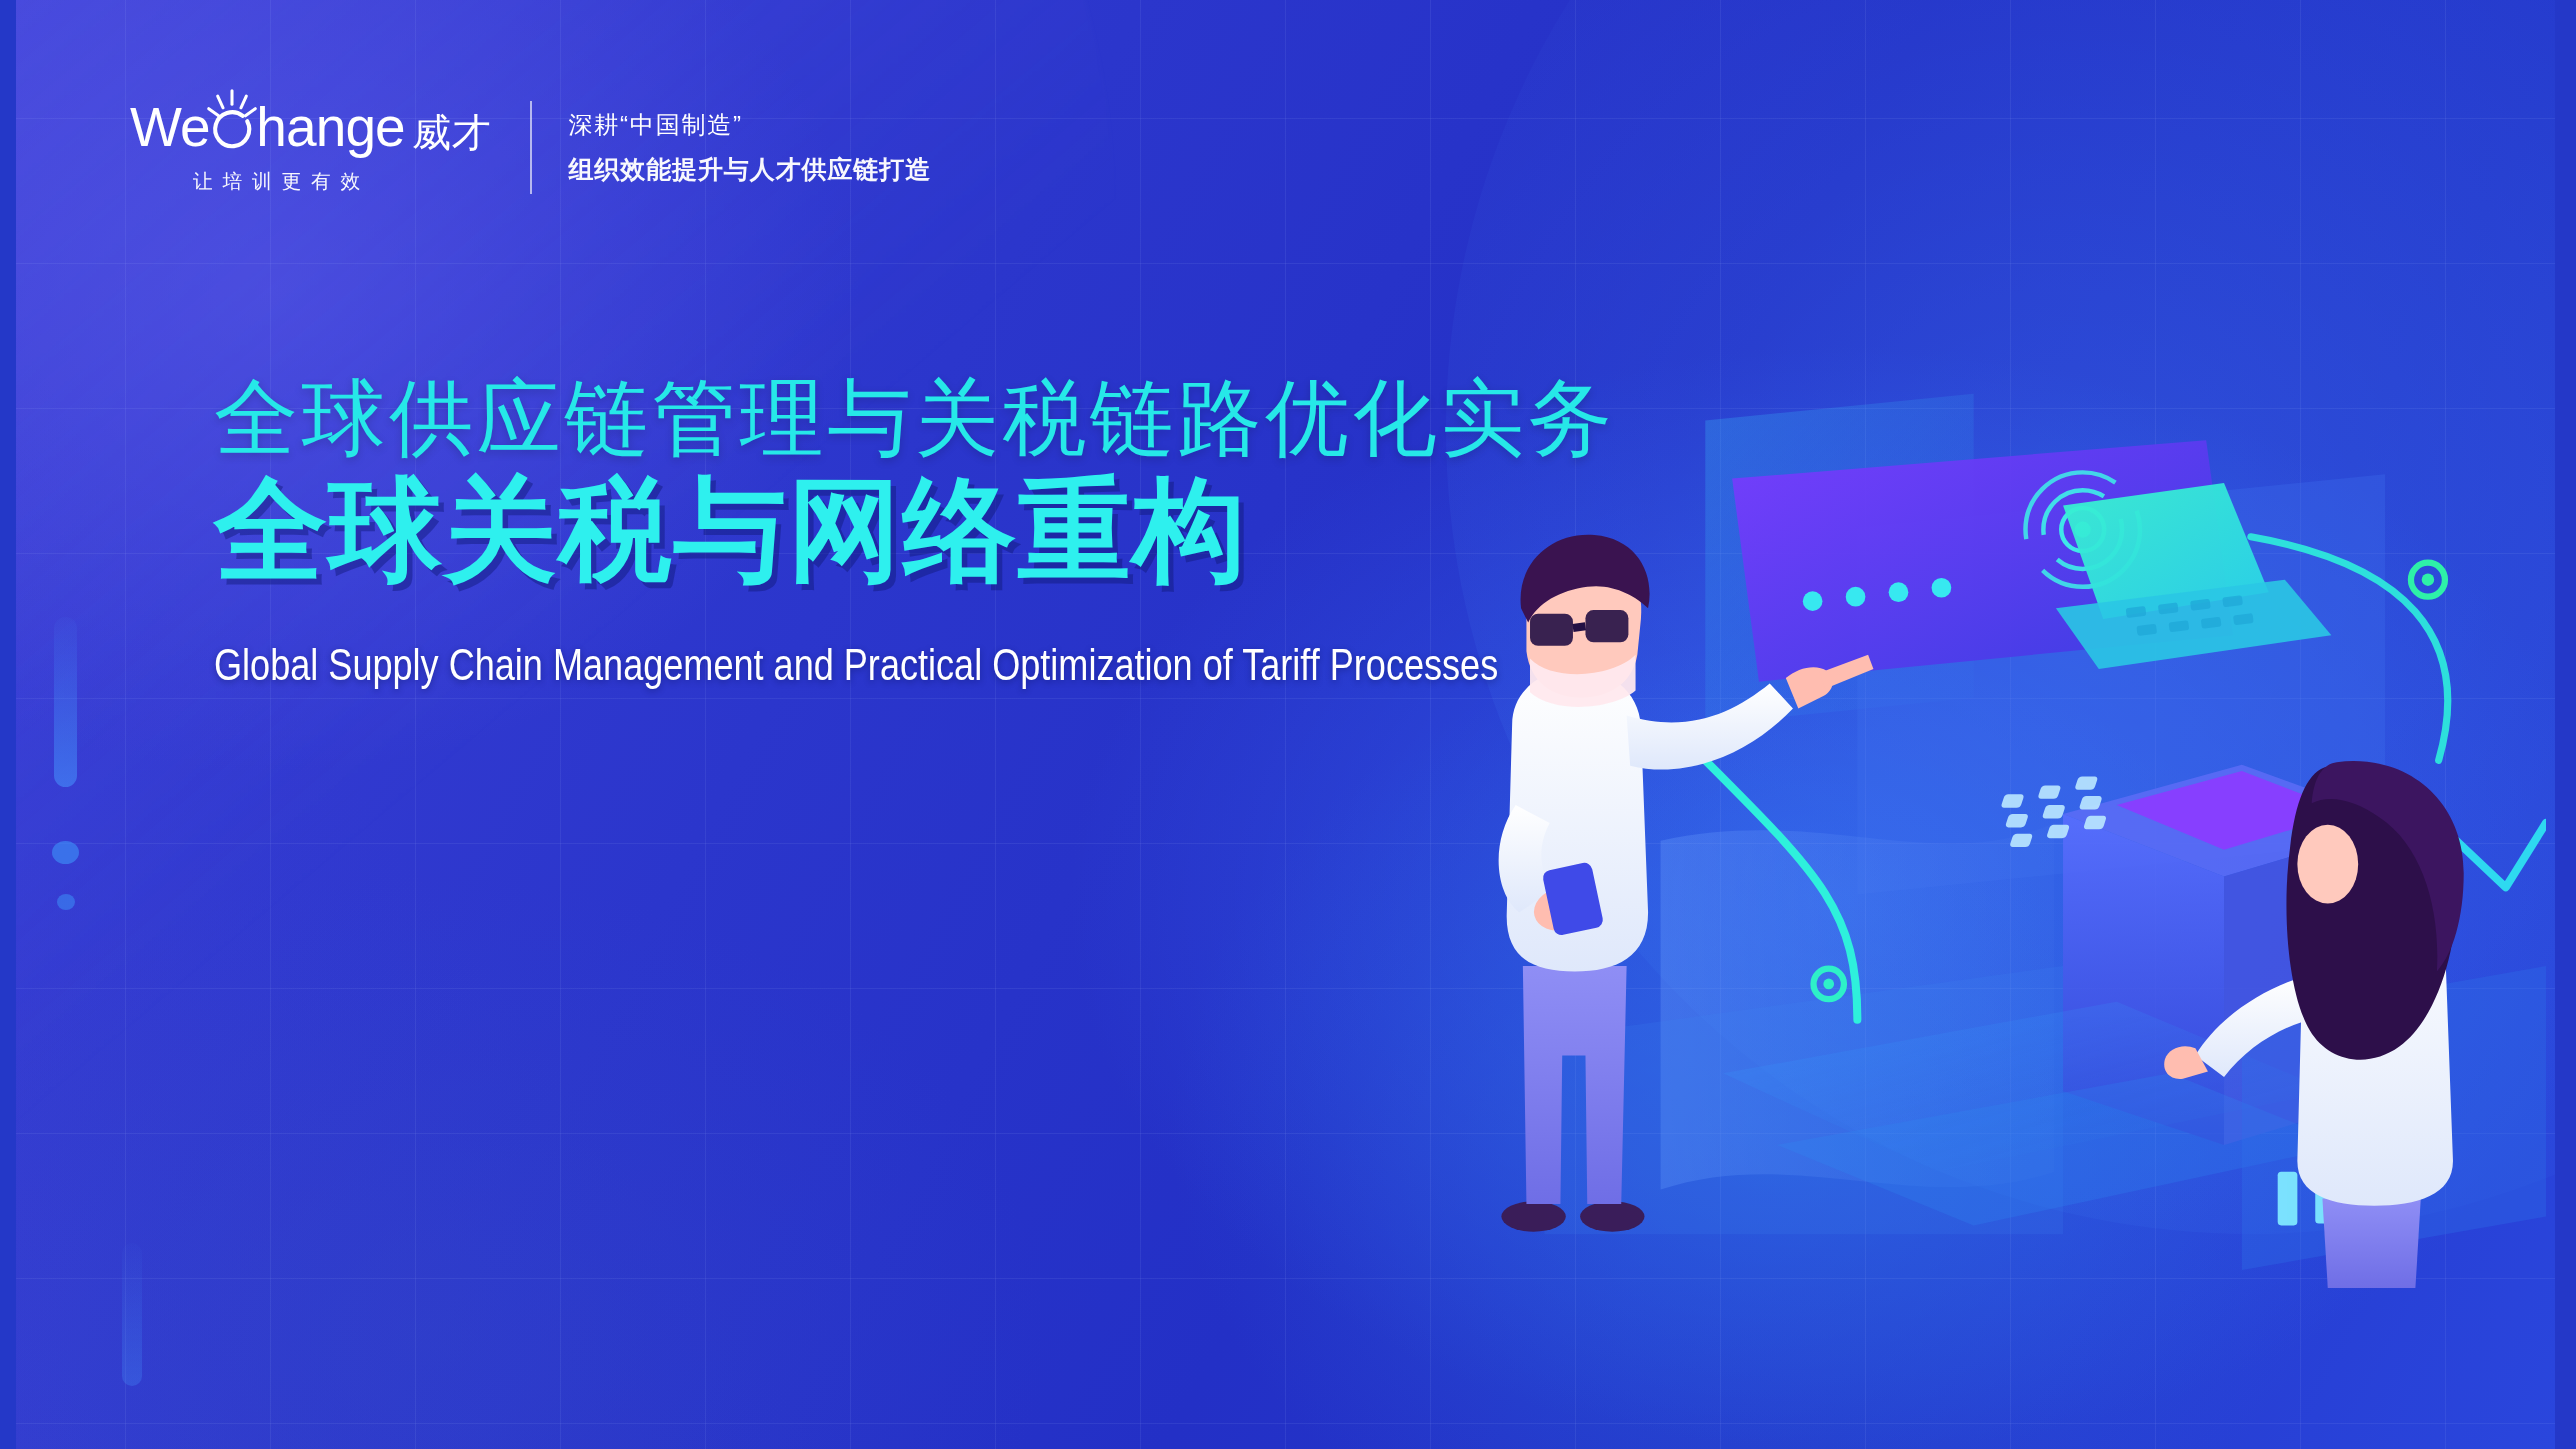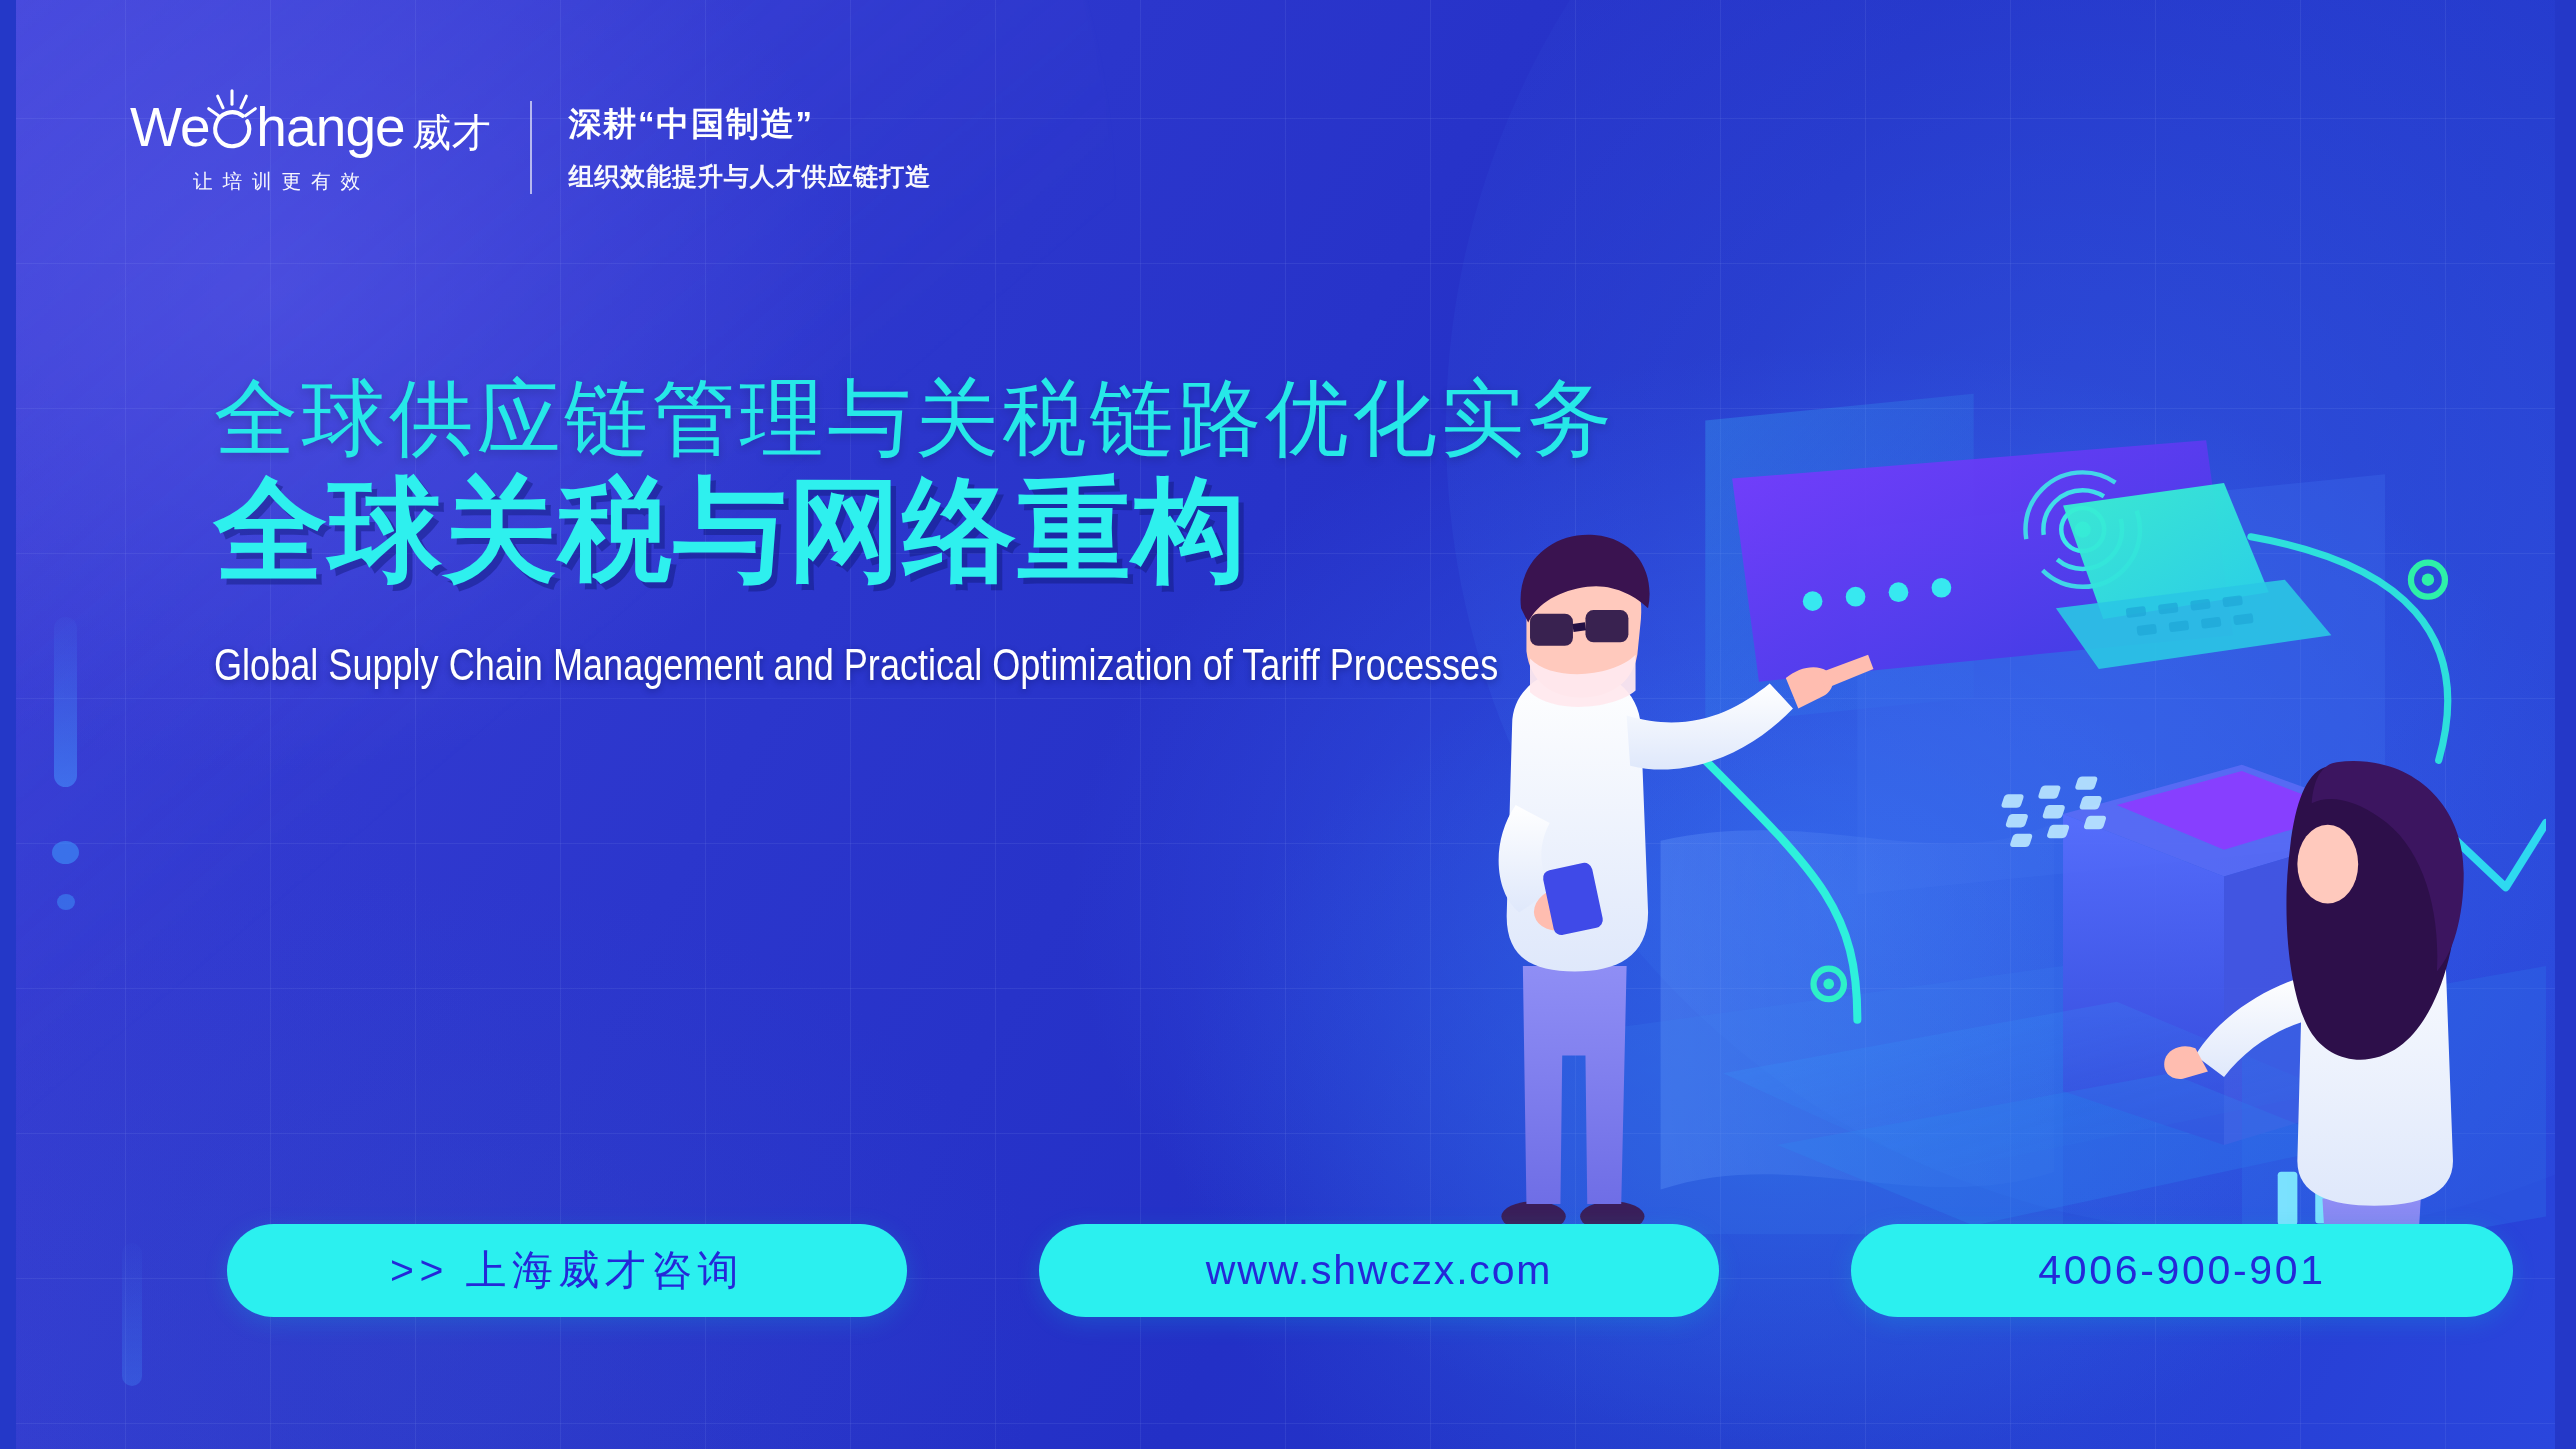--- a/index.html
+++ b/index.html
@@ -70,21 +70,21 @@
     position:relative; display:inline-block; width:52px; height:55px; margin:0 -1.8px 0 -3.6px;
   }
   .logo-sun svg{ position:absolute; left:0; top:-10.7px; }
   .logo-cn{ font-size:39px; margin-left:7.2px; padding-bottom:2.7px; letter-spacing:0.9px; }
   .logo-sub{
     color:#fff; font-size:19.7px; letter-spacing:9.8px; text-align:left;
     margin-top:12.5px; padding-left:63px; opacity:.96;
   }
   .divider{ width:2.7px; height:93px; background:rgba(255,255,255,.62); margin:0 36px 0 0; }
   .tagline{ color:#fff; }
-  .tag-1{ font-size:33px; font-weight:bold; letter-spacing:1.8px; margin-bottom:12.5px; }
+  .tag-1{ font-size:24px; font-weight:normal; letter-spacing:1.8px; margin-bottom:12.5px; }
   .tag-2{ font-size:25px; font-weight:700; letter-spacing:0.9px; opacity:.97; }
 
   
   .headline{ position:absolute; left:198px; top:376px; width:1834px; }
   .h-line1{
     color:#26e8e8; font-size:84px; line-height:1.0; letter-spacing:3.6px;
     font-weight:300; white-space:nowrap;
     text-shadow:0 2.7px 9px rgba(0,0,0,.18);
   }
   .h-line2{
@@ -330,20 +330,15 @@
       </g>
     </svg>
   </div>
 
   <div class="headline">
     <div class="h-line1">全球供应链管理与关税链路优化实务</div>
     <div class="h-line3">全球关税与网络重构</div>
     <div class="h-sub">Global Supply Chain Management and Practical Optimization of Tariff Processes</div>
   </div>
 
-  <div class="pills">
-    <div class="pill pill-1">&gt;&gt; 上海威才咨询</div>
-    <div class="pill pill-2">www.shwczx.com</div>
-    <div class="pill pill-3">4006-900-901</div>
-  </div>
 
 </div>
 
 
 </body></html>

